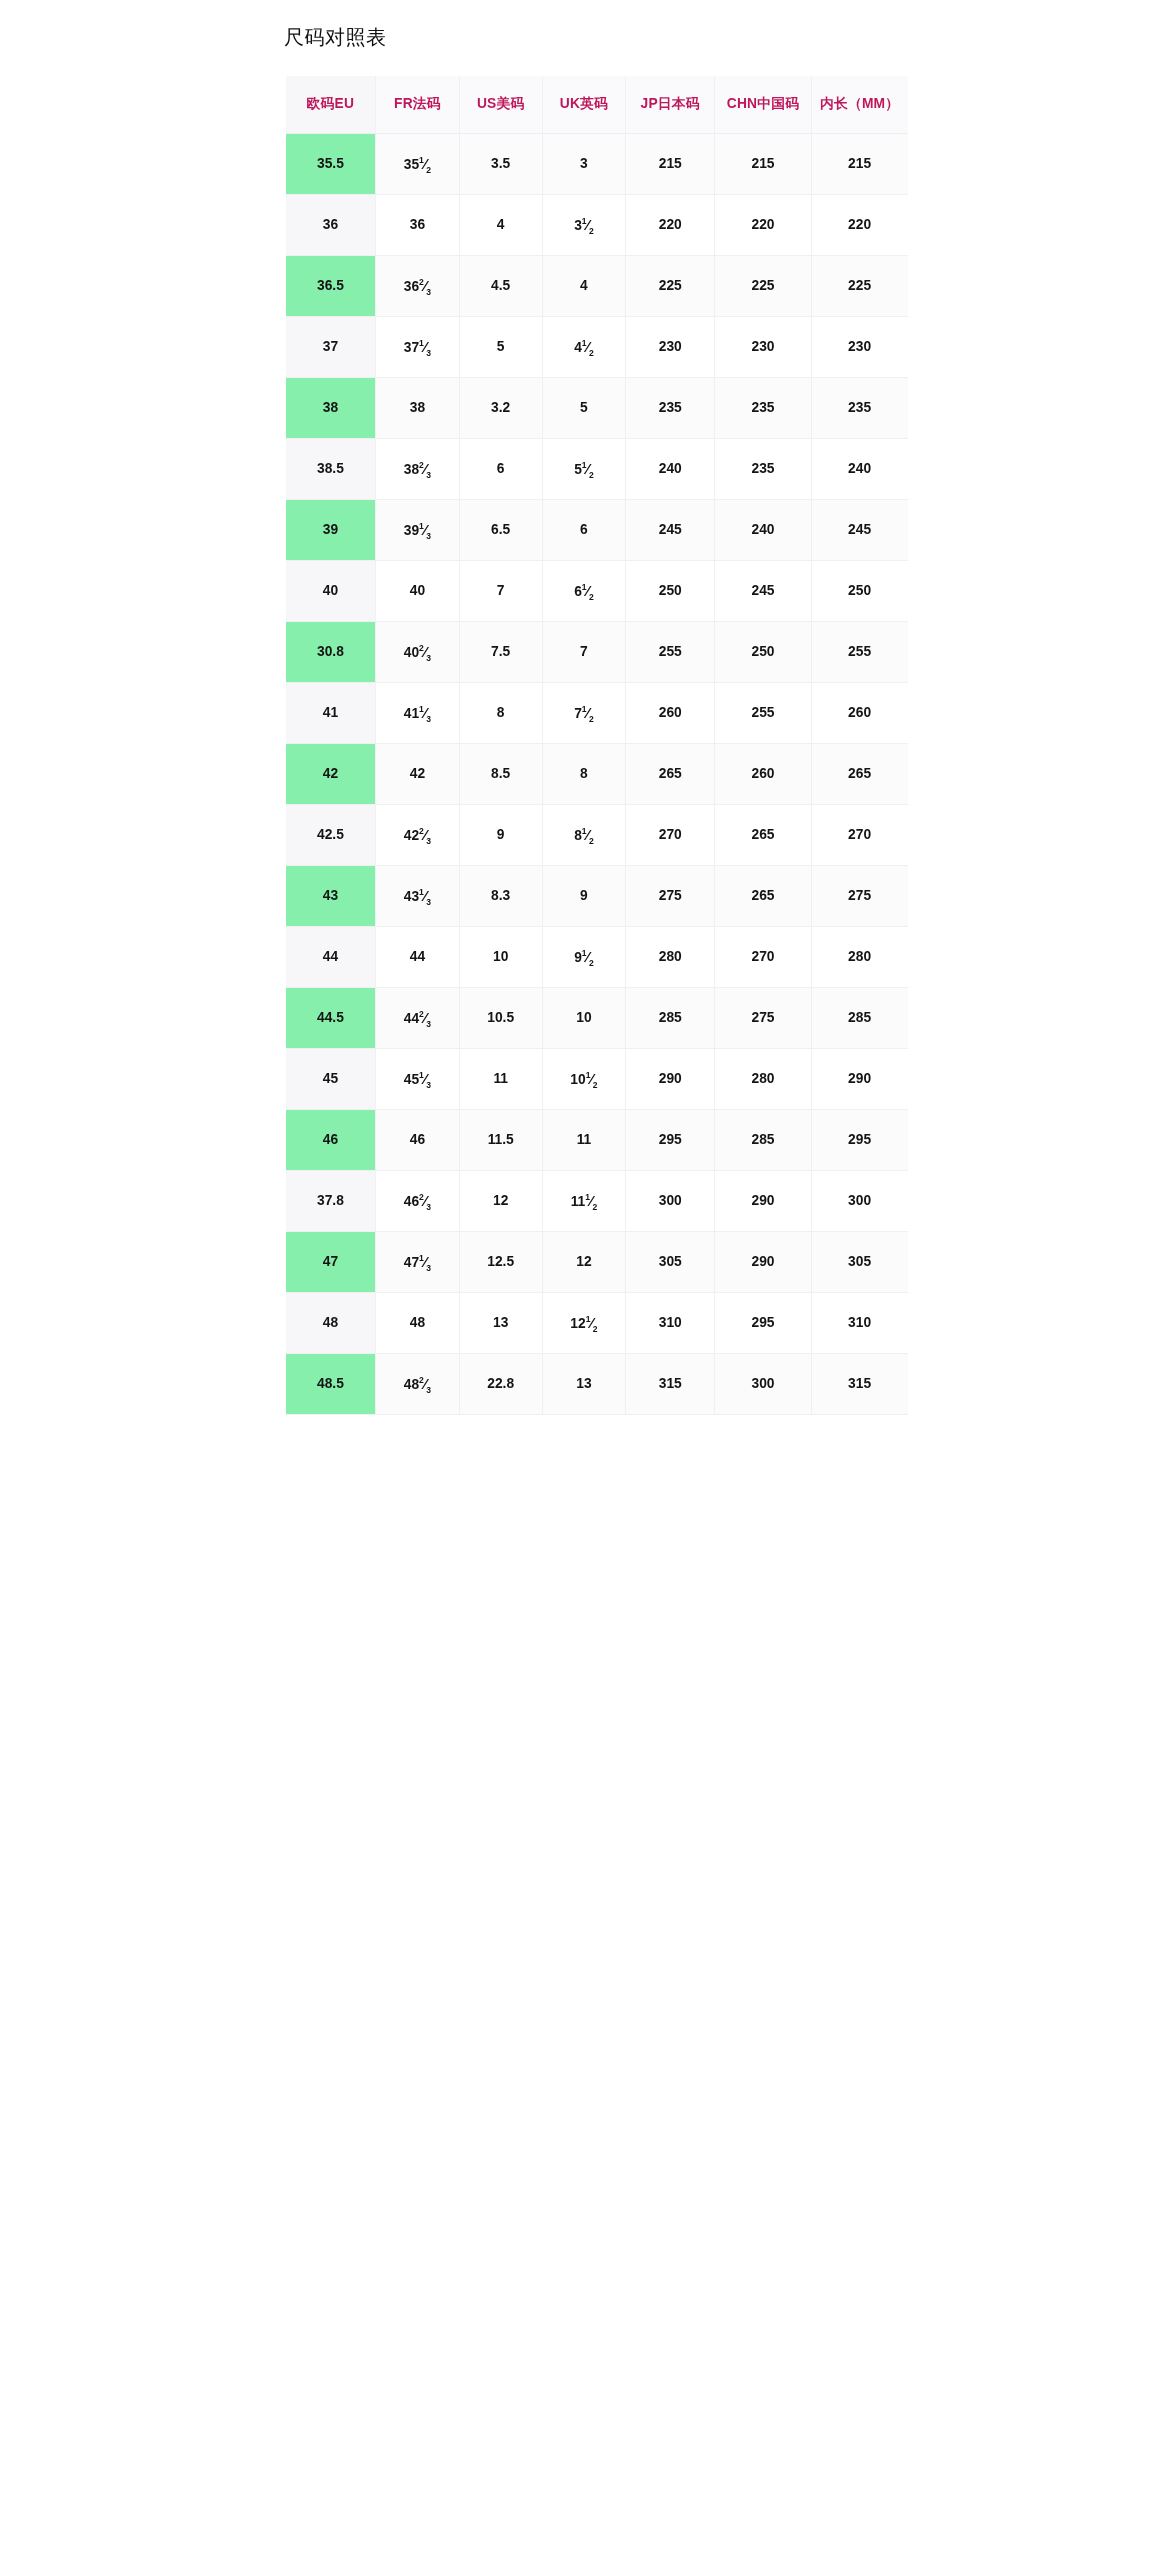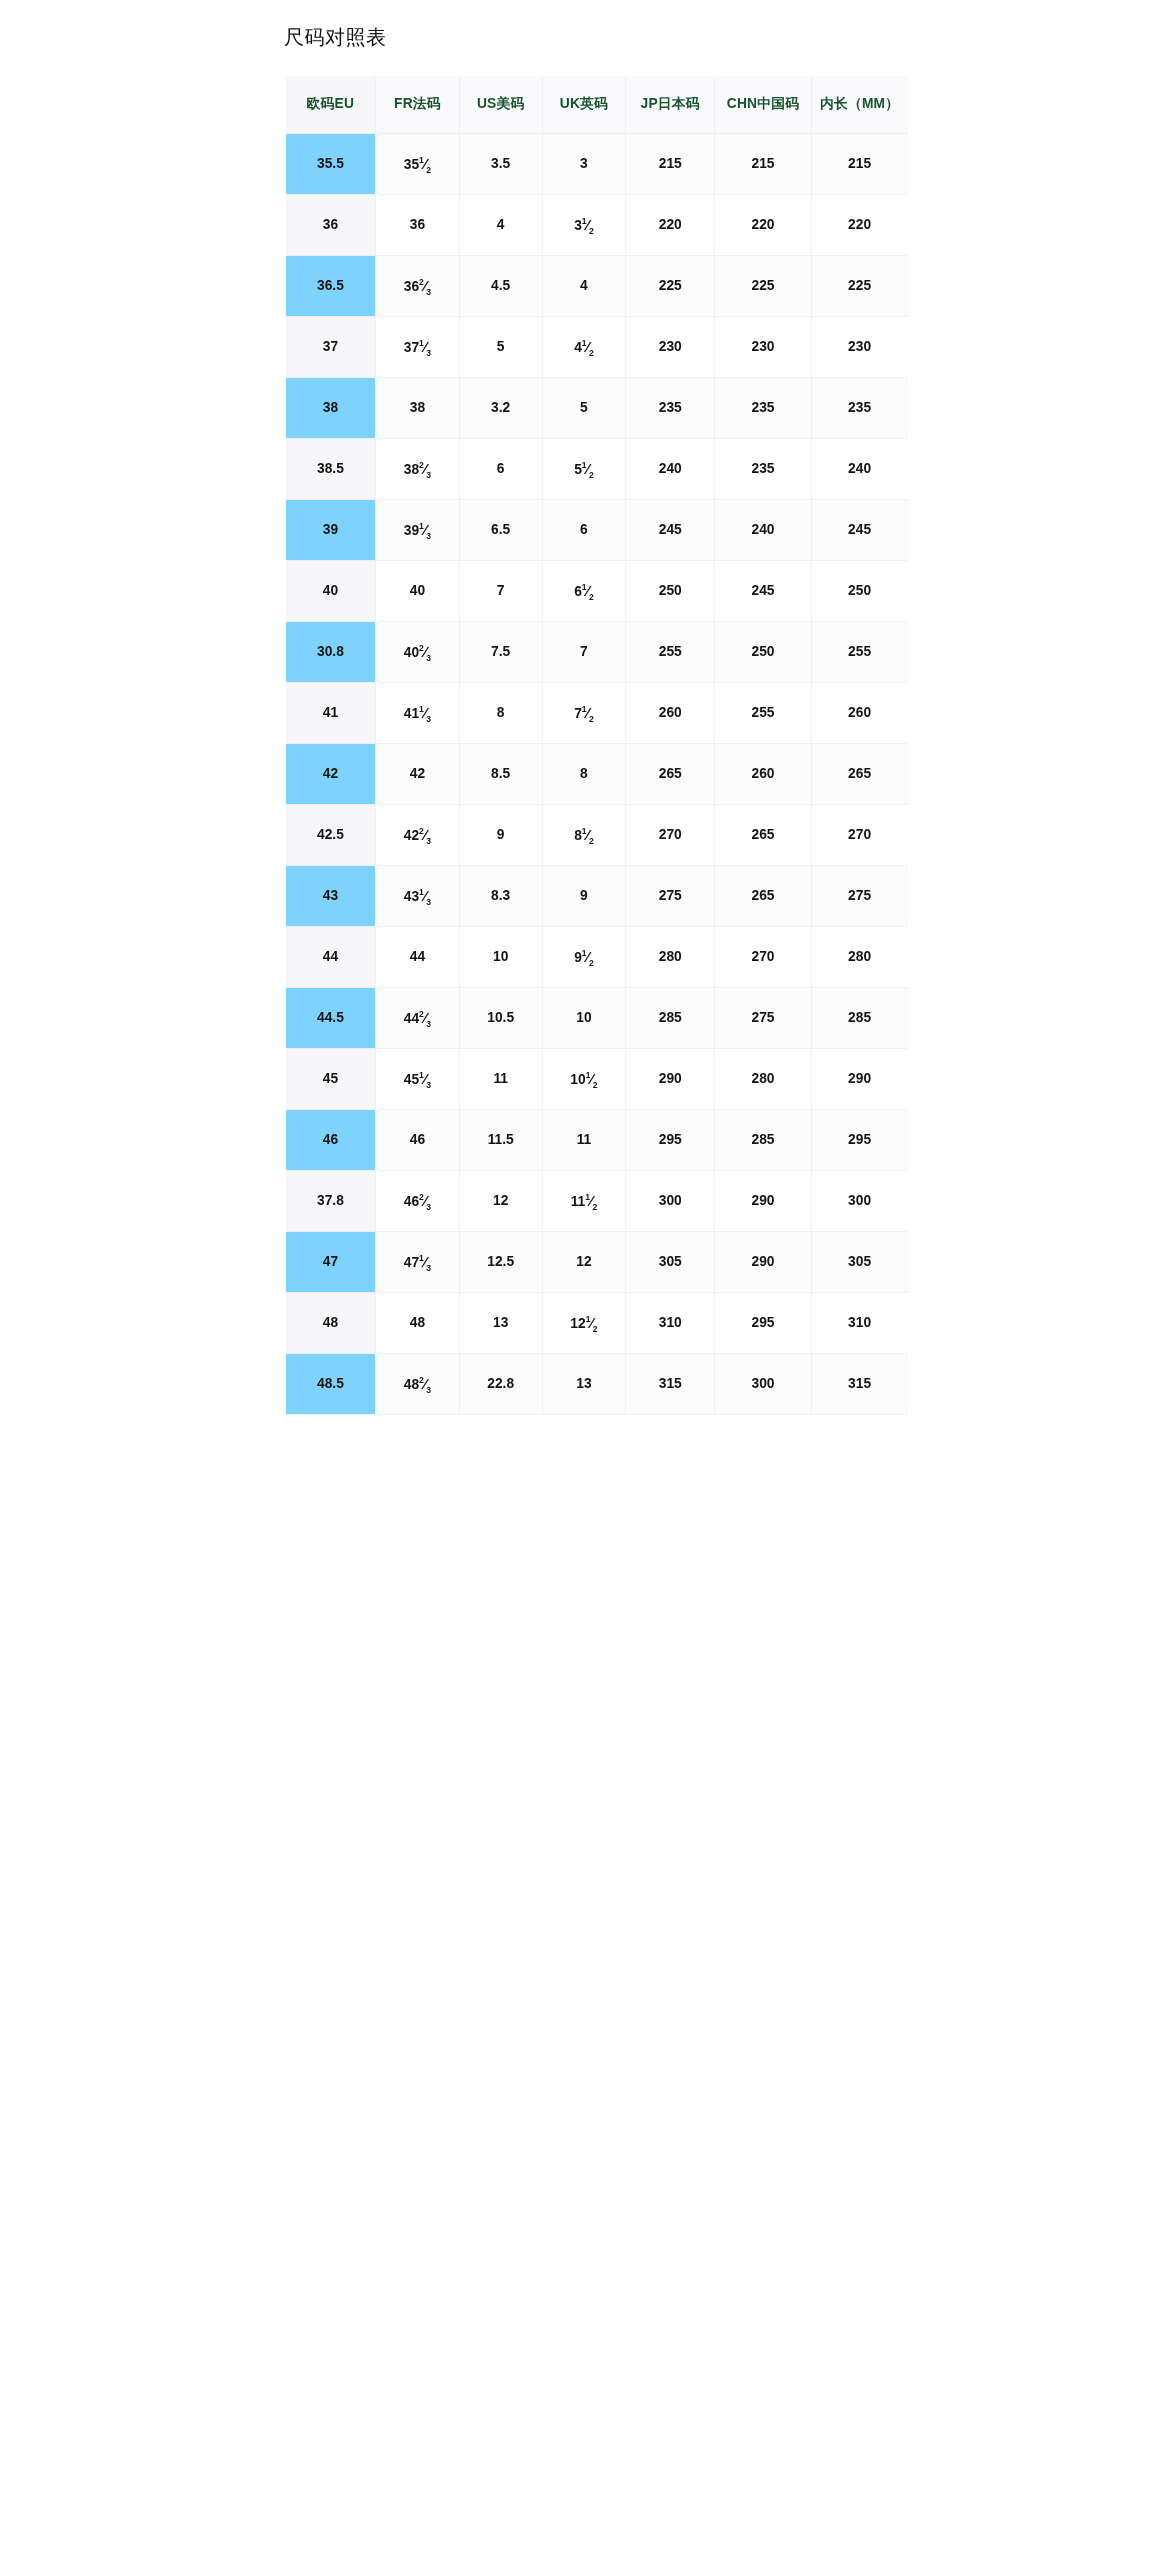--- a/index.html
+++ b/index.html
@@ -57,21 +57,21 @@
   }
   table.size-table th:last-child,
   table.size-table td:last-child {
     border-right: none;
   }
   table.size-table thead th {
     height: 57px;
     background: #fafafc;
     font-weight: 700;
     font-size: 13.8px;
-    color: #14532d;
+    color: #be185d;
     border-bottom: 0.9px solid #eeeef2;
     letter-spacing: 0.2px;
     white-space: nowrap;
   }
   table.size-table thead th.col-first {
     background: #f7f7f9;
   }
   table.size-table tbody td {
     height: 61px;
     font-weight: 700;
@@ -79,21 +79,21 @@
     color: #141414;
     background: #ffffff;
   }
   table.size-table tbody tr.shade td {
     background: #fbfbfc;
   }
   table.size-table tbody td.col-first {
     background: #f7f7f9;
   }
   table.size-table tbody tr.shade td.col-first {
-    background: #7dd3fc;
+    background: #86efac;
   }
   .frac {
     display: inline-block;
     position: relative;
     font-size: 13.8px;
     vertical-align: baseline;
     white-space: nowrap;
   }
   .frac sup {
     font-size: 0.62em;

